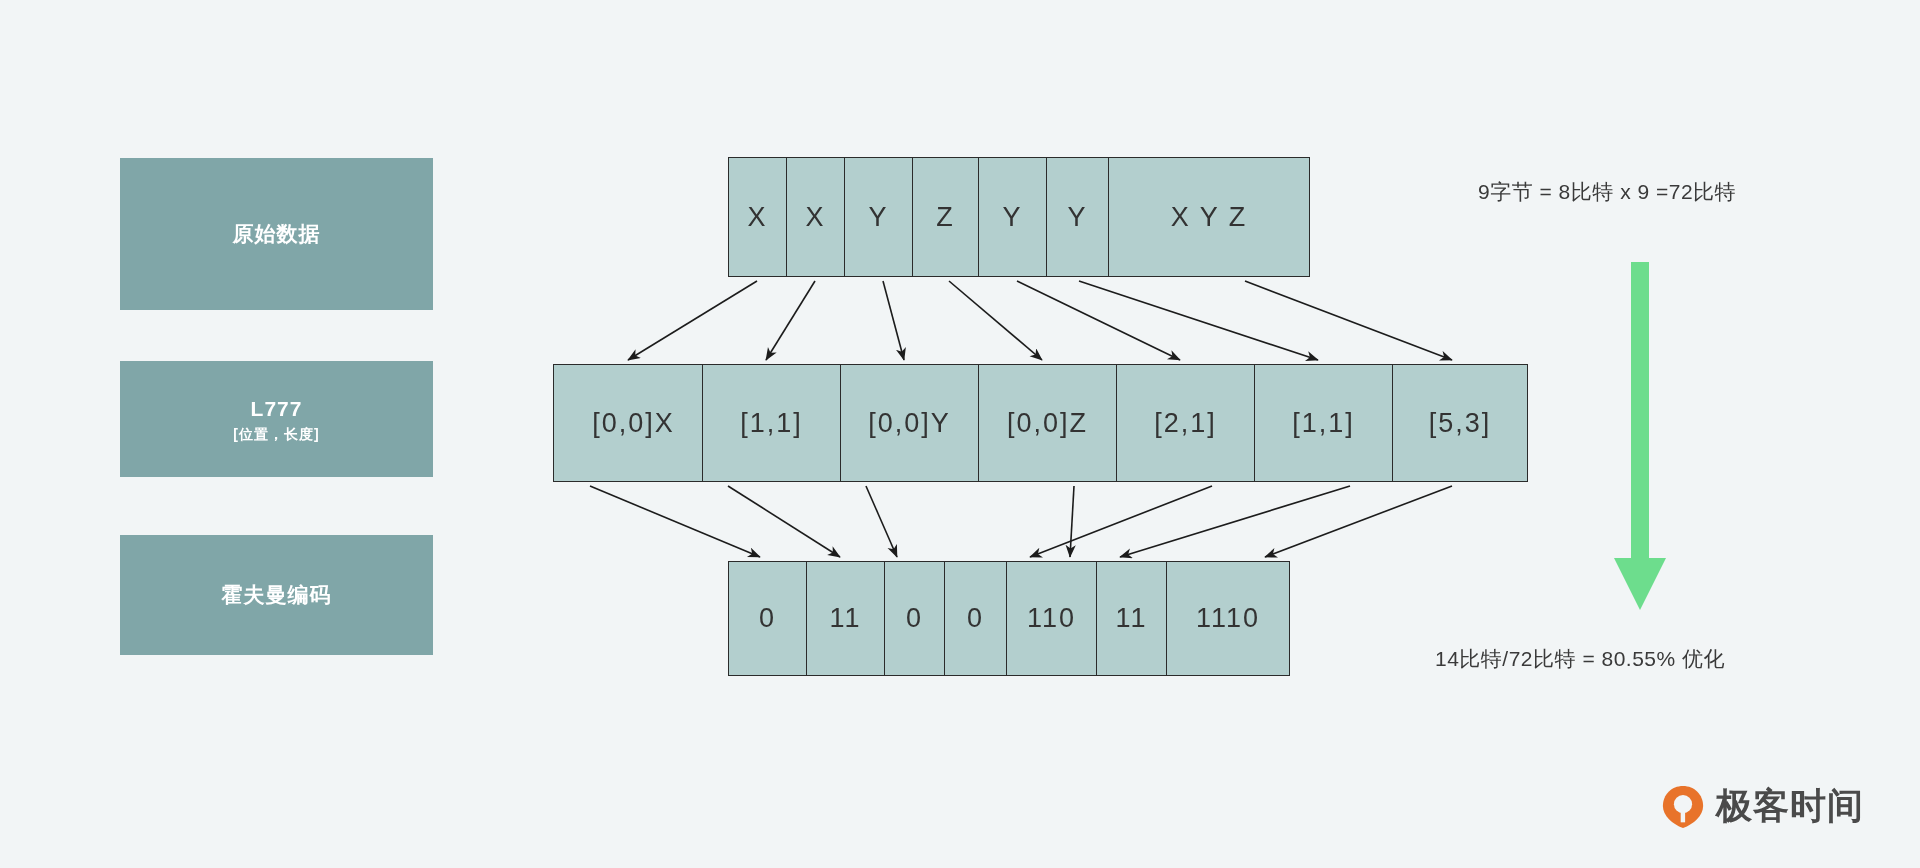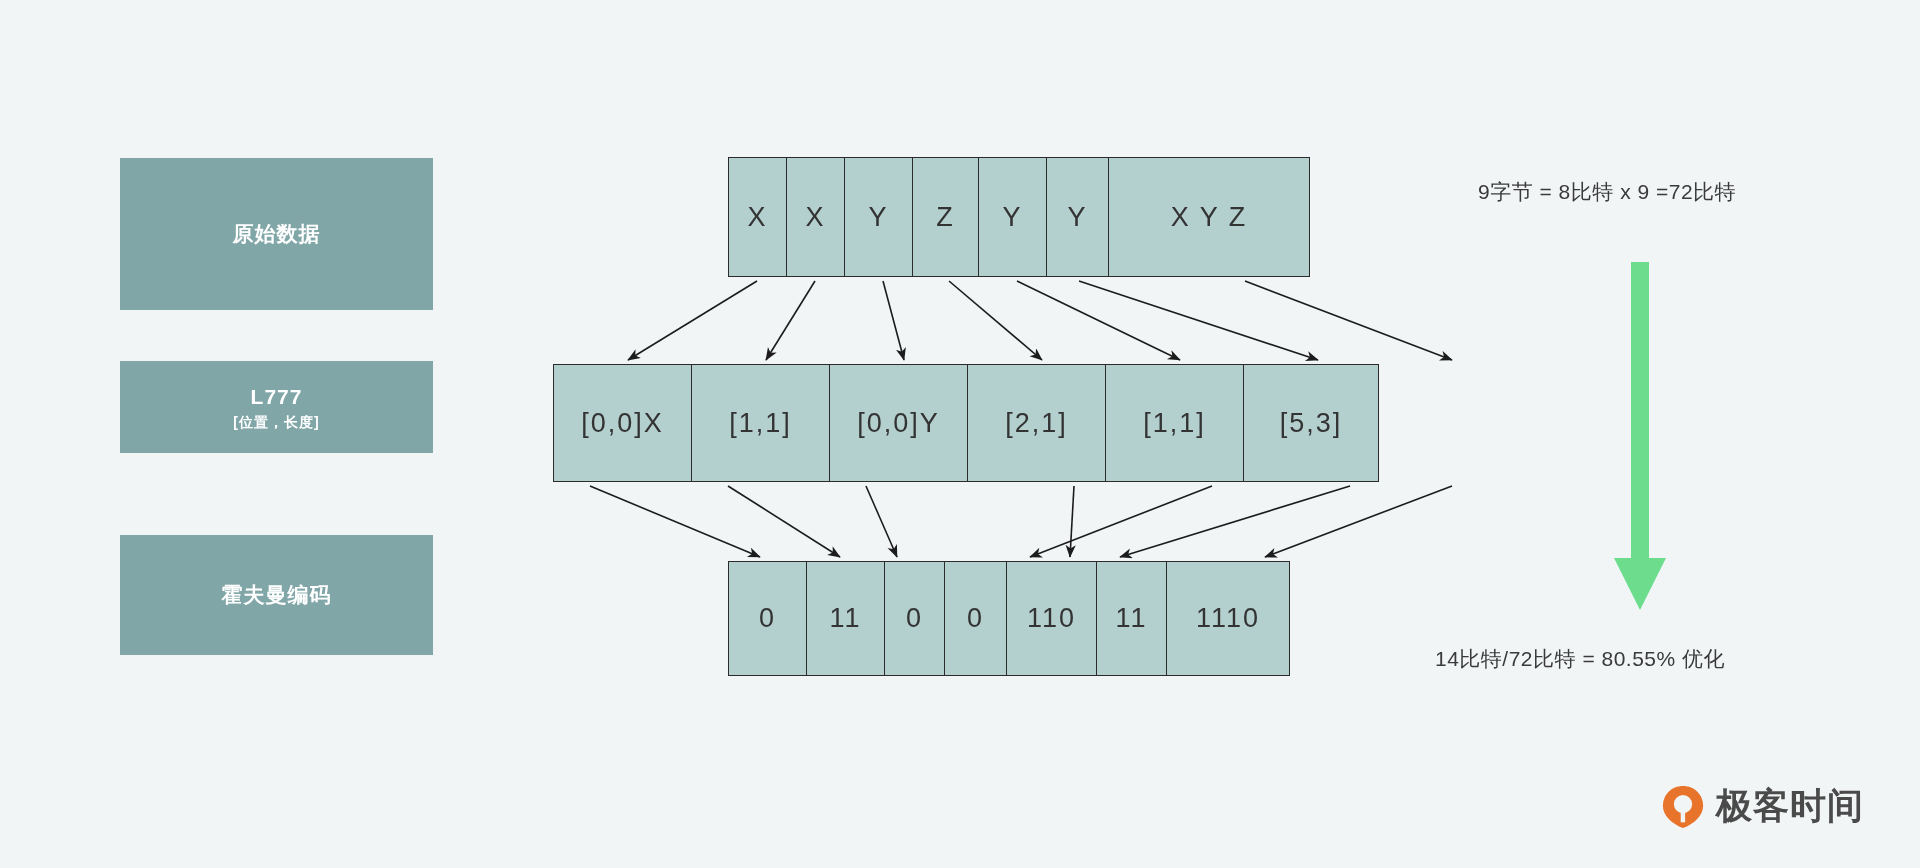--- a/index.html
+++ b/index.html
@@ -30,21 +30,21 @@
     justify-content: center;
     font-weight: bold;
     font-size: 21px;
     line-height: 1.45;
     letter-spacing: 1px;
     text-align: center;
   }
   .stage-label .sub { font-size: 14px; }
 
   #label-0 { left: 120px; top: 158px;  width: 313px; height: 152px; }
-  #label-1 { left: 120px; top: 361px;  width: 313px; height: 92px; }
+  #label-1 { left: 120px; top: 361px;  width: 313px; height: 116px; }
   #label-2 { left: 120px; top: 535px;  width: 313px; height: 120px; text-align: center; }
 
   
   .row {
     position: absolute;
     display: flex;
     border: 1.5px solid #2b2b2b;
     background: #b3cfce;
   }
   .cell {
@@ -132,23 +132,24 @@
       <div class="cell" style="width: 58px;">X</div>
       <div class="cell" style="width: 58px;">X</div>
       <div class="cell" style="width: 68px;">Y</div>
       <div class="cell" style="width: 66px;">Z</div>
       <div class="cell" style="width: 68px;">Y</div>
       <div class="cell" style="width: 62px;">Y</div>
       <div class="cell" style="width: 200px;">X Y Z</div>
     </div>
 
   <div class="row" id="row-lz77">
-      <div class="cell" style="width: 138px;">[0,0]X</div>
+      <div class="cell" style="width: 138px; margin-left: 11px;">[0,0]X</div>
       <div class="cell" style="width: 138px;">[1,1]</div>
       <div class="cell" style="width: 138px;">[0,0]Y</div>
+      <div class="cell" style="width: 138px;">[0,0]Z</div>
       <div class="cell" style="width: 138px;">[2,1]</div>
       <div class="cell" style="width: 138px;">[1,1]</div>
       <div class="cell" style="width: 134px;">[5,3]</div>
     </div>
 
   <div class="row" id="row-huffman">
       <div class="cell" style="width: 78px;">0</div>
       <div class="cell" style="width: 78px;">11</div>
       <div class="cell" style="width: 60px;">0</div>
       <div class="cell" style="width: 62px;">0</div>

